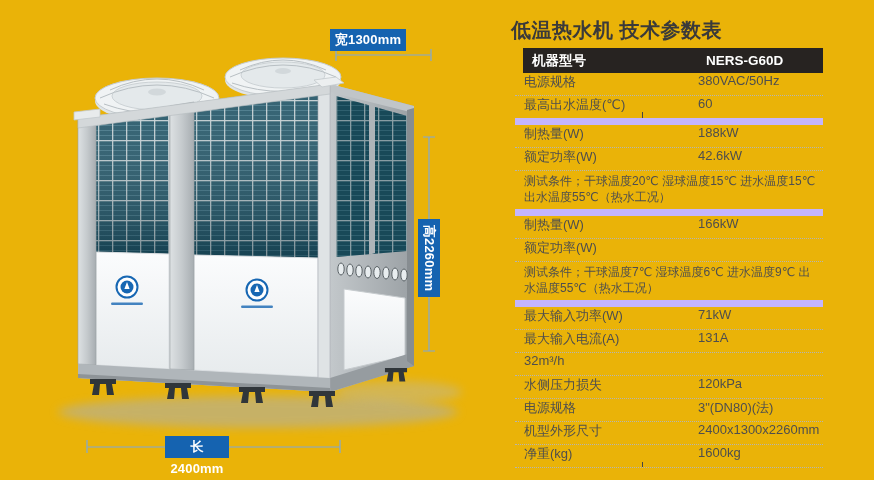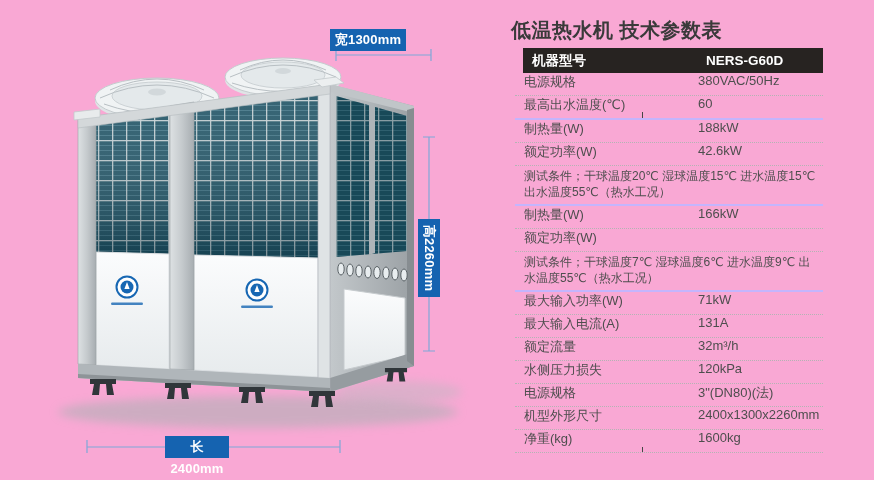--- a/index.html
+++ b/index.html
@@ -1,16 +1,16 @@
 <!DOCTYPE html>
 <html><head>
 <meta charset="utf-8">
 <style>
   html,body{margin:0;padding:0;background:#fff;}
-  .page{position:relative;width:874px;height:480px;background:#f9a8d4;overflow:hidden;
+  .page{position:relative;width:874px;height:480px;background:#eab308;overflow:hidden;
         font-family:"Liberation Sans","DejaVu Sans",sans-serif;color:#4e4e4e;}
 
   
   .art{position:absolute;left:0;top:0;}
   .dim-label{position:absolute;background:#1563b0;color:#ffffff;font-size:13px;font-weight:bold;
              text-align:center;height:22px;line-height:22px;letter-spacing:0.2px;}
   .dim-top{left:330px;top:29px;width:76px;}
   .dim-bottom{left:165px;top:436px;width:64px;}
   .dim-right{left:390px;top:247px;width:78px;transform:rotate(90deg);transform-origin:center;}
 
@@ -20,21 +20,21 @@
   .spec{position:absolute;left:515px;top:48px;width:308px;font-size:13px;}
   .spec-head{display:flex;align-items:center;height:25px;background:#272321;color:#ffffff;
              font-weight:bold;font-size:13.5px;padding-left:9px;margin-left:8px;}
   .spec-head .hlabel{width:174px;flex:none;}
   .spec-head .hvalue{flex:1;}
   .row{display:flex;height:22px;padding-left:9px;position:relative;}
   .row .label{width:174px;flex:none;}
   .row .value{flex:1;}
   .note-row{display:block;height:auto;padding:3px 2px 4px 9px;font-size:12px;line-height:15.5px;}
   .sep-dotted{border-bottom:1px dotted #b4b4b4;}
-  .sep-solid{border-bottom:2px solid #c4b5fd;}
+  .sep-solid{border-bottom:7px solid #c4b5fd;}
   .sep-solid::after{content:"";position:absolute;left:127px;bottom:0;width:1px;height:6px;background:#454545;}
 </style>
 </head>
 <body>
 
 <div class="page">
 
   <svg class="art" width="470" height="480" viewBox="0 0 470 480">
     <defs>
       <pattern id="coil" width="14" height="20" patternUnits="userSpaceOnUse">
@@ -200,21 +200,20 @@
         </div>
         <div class="row sep-dotted">
           <span class="label">最大输入功率(W)</span>
           <span class="value">71kW</span>
         </div>
         <div class="row sep-dotted">
           <span class="label">最大输入电流(A)</span>
           <span class="value">131A</span>
         </div>
         <div class="row sep-dotted">
-          <span class="label">额定流量</span>
           <span class="value">32m³/h</span>
         </div>
         <div class="row sep-dotted">
           <span class="label">水侧压力损失</span>
           <span class="value">120kPa</span>
         </div>
         <div class="row sep-dotted">
           <span class="label">电源规格</span>
           <span class="value">3"(DN80)(法)</span>
         </div>

